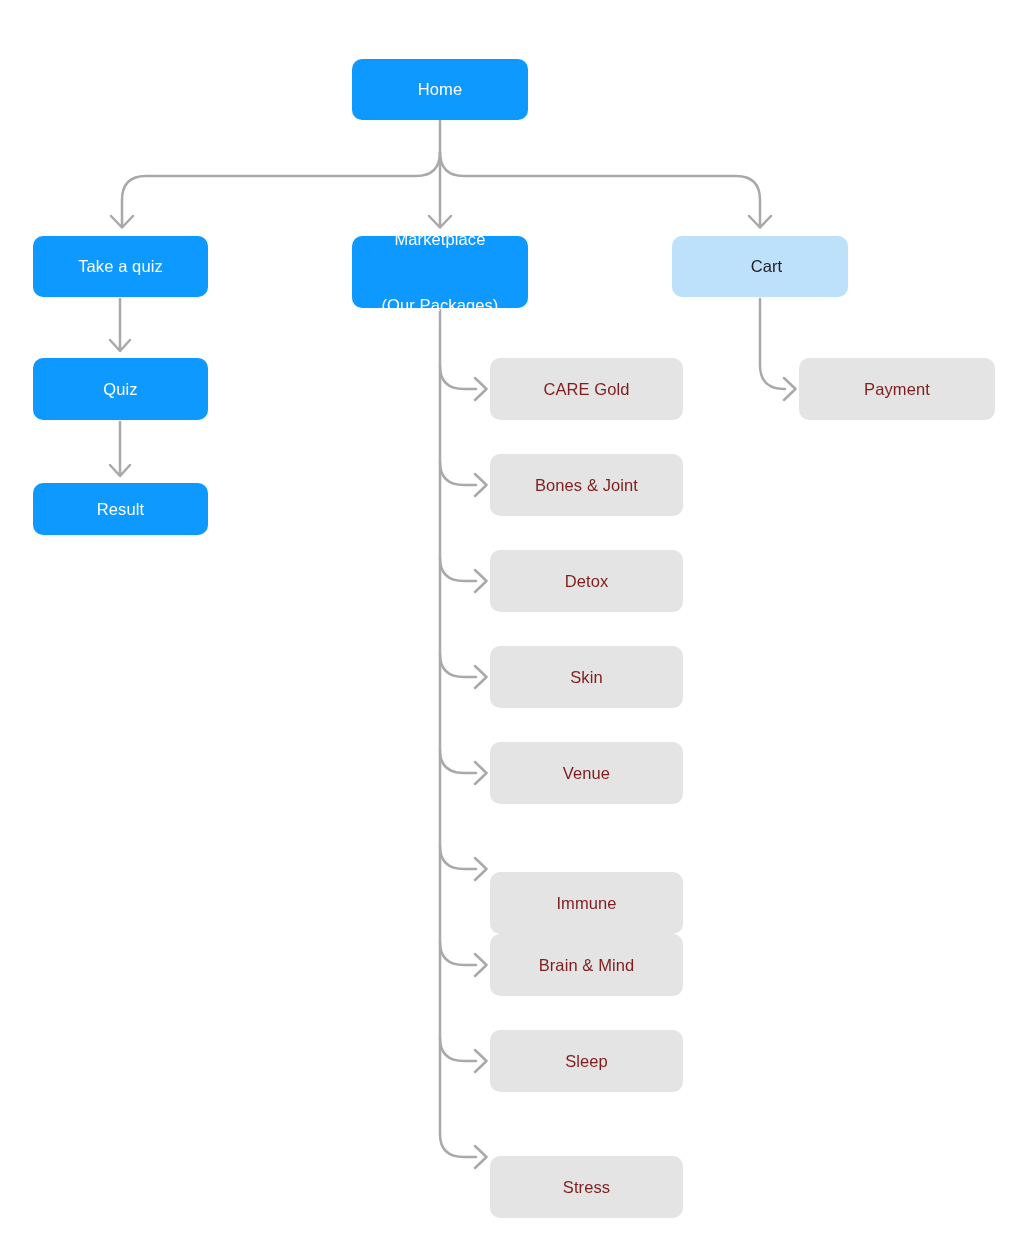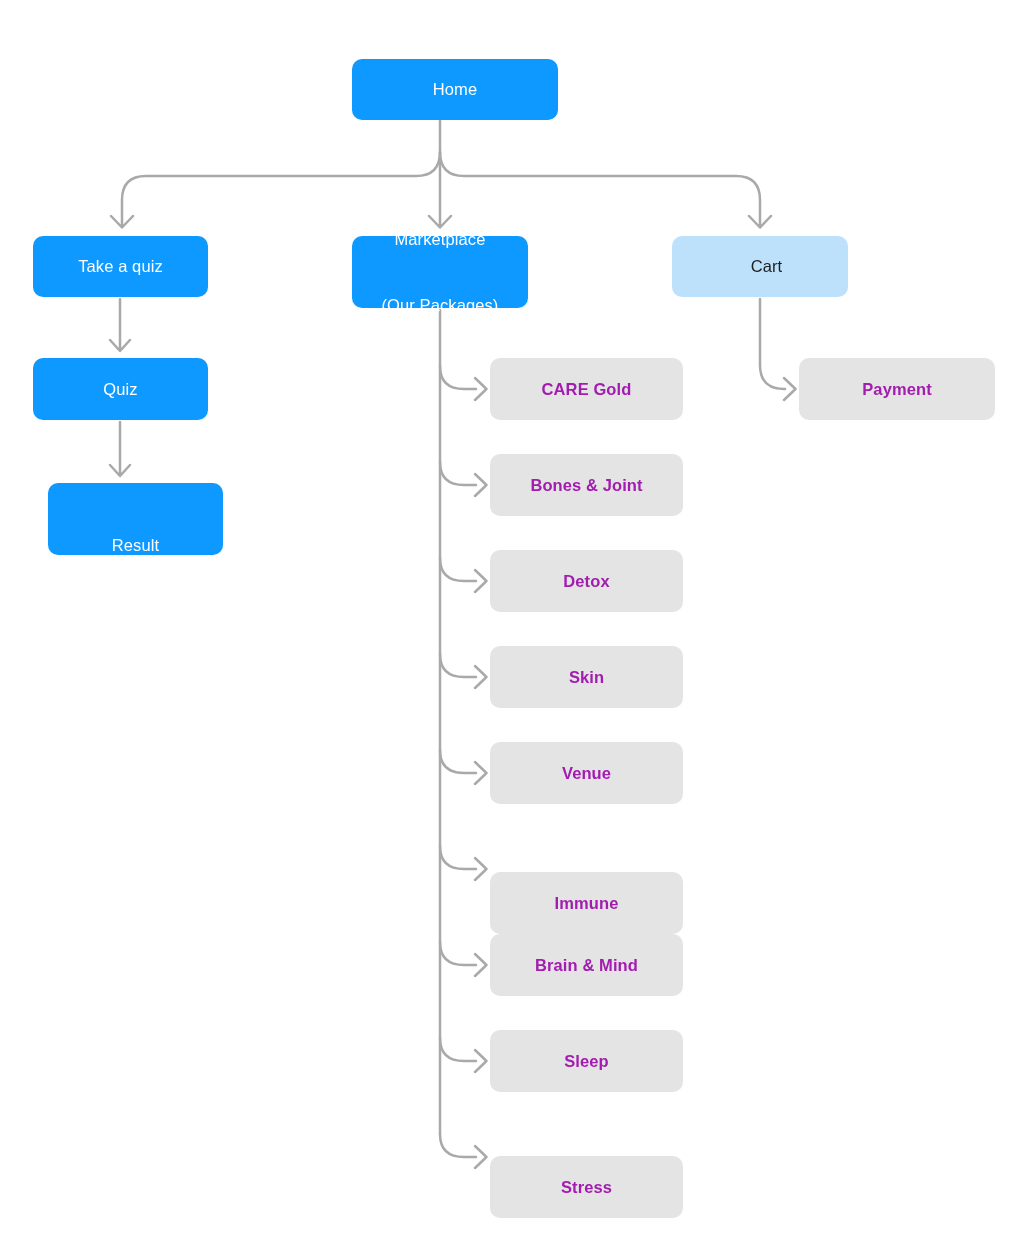--- a/index.html
+++ b/index.html
@@ -37,26 +37,26 @@
     justify-content: center;
     border-radius: 10px;
     font-size: 16.5px;
     letter-spacing: 0.1px;
     box-sizing: border-box;
     text-align: center;
     cursor: default;
   }
   .blue      { background: #0d99ff; color: #ffffff; }
   .lightblue { background: #bde0fb; color: #1e1e1e; }
-  .gray      { background: #e4e4e4; color: #a21caf; font-weight: bold; }
+  .gray      { background: #e4e4e4; color: #7f1d1d; }
 
-  .n-home        { left: 352px; top: 59px;  width: 206px; height: 61px; }
+  .n-home        { left: 352px; top: 59px;  width: 176px; height: 61px; }
   .n-takeaquiz   { left: 33px;  top: 236px; width: 175px; height: 61px; }
   .n-quiz        { left: 33px;  top: 358px; width: 175px; height: 62px; }
-  .n-result      { left: 48px;  top: 483px; width: 175px; height: 72px; align-items: flex-end; }
+  .n-result      { left: 33px;  top: 483px; width: 175px; height: 52px; }
   .n-marketplace { left: 352px; top: 236px; width: 176px; height: 72px; flex-direction: column; line-height: 26px; gap: 40px; }
   .n-cart        { left: 672px; top: 236px; width: 176px; height: 61px; padding-left: 13px; }
   .n-payment     { left: 799px; top: 358px; width: 196px; height: 62px; }
 
   .pkg   { left: 490px; width: 193px; height: 62px; }
   .pkg-0 { top: 358px; }
   .pkg-1 { top: 454px; }
   .pkg-2 { top: 550px; }
   .pkg-3 { top: 646px; }
   .pkg-4 { top: 742px; }

